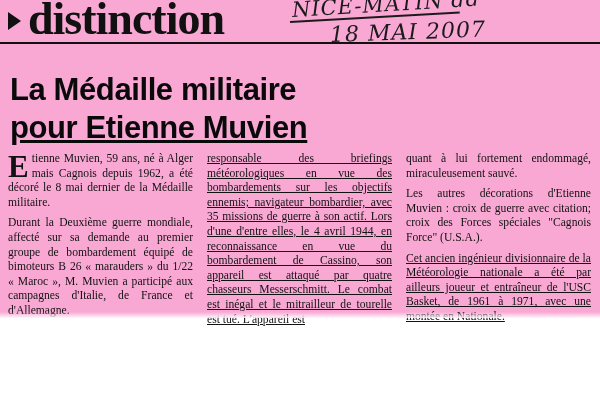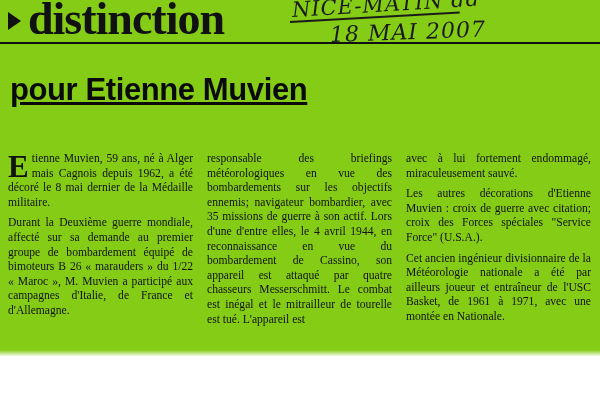--- a/index.html
+++ b/index.html
@@ -11,22 +11,22 @@
     height: 420px;
     background: #ffffff;
     font-family: "Liberation Serif", serif;
     color: #000000;
     overflow: hidden;
     position: relative;
   }
   .page {
     position: relative;
     width: 600px;
-    height: 356px;
-    background: #84cc16;
+    height: 318px;
+    background: #f9a8d4;
   }
 
   
   .masthead {
     position: absolute;
     left: 0;
     top: 0;
     width: 600px;
     height: 44px;
     overflow: hidden;
@@ -133,20 +133,21 @@
     text-justify: inter-word;
     hyphens: auto;
     color: #121212;
     overflow: hidden;
   }
   .col p {
     margin: 0 0 6px 0;
   }
   .col p.tight {
     margin-bottom: 0;
+    text-decoration: underline;
   }
   .dropcap {
     float: left;
     font-family: "Liberation Serif", serif;
     font-weight: bold;
     font-size: 31px;
     line-height: 26px;
     padding: 1px 3px 0 0;
     margin-top: 1px;
   }
@@ -170,36 +171,37 @@
     <div class="masthead-bullet"></div>
     <div class="masthead-word">distinction</div>
     <div class="masthead-rule"></div>
   </div>
 
   <div class="handwriting hw-source">NICE-MATIN  dd</div>
   <div class="hw-source-underline"></div>
   <div class="handwriting hw-date">18 MAI 2007</div>
 
   <h1 class="headline">
+    <span>La Médaille militaire</span>
     <span class="line2">pour Etienne Muvien</span>
   </h1>
 
   <div class="columns">
 
     <div class="col">
       <p><span class="dropcap">E</span><span>tienne Muvien, 59 ans, né à Alger mais Cagnois depuis 1962, a été décoré le 8 mai dernier de la Médaille militaire.</span></p>
       <p><span>Durant la Deuxième guerre mondiale, affecté sur sa demande au premier groupe de bombardement équipé de bimoteurs B 26 « marauders » du 1/22 « Maroc », M. Muvien a participé aux campagnes d'Italie, de France et d'Allemagne.</span></p>
     </div>
 
     <div class="col">
       <p class="tight"><span>responsable des briefings météorologiques en vue des bombardements sur les objectifs ennemis; navigateur bombardier, avec 35 missions de guerre à son actif. Lors d'une d'entre elles, le 4 avril 1944, en reconnaissance en vue du bombardement de Cassino, son appareil est attaqué par quatre chasseurs Messerschmitt. Le combat est inégal et le mitrailleur de tourelle est tué. L'appareil est</span></p>
     </div>
 
     <div class="col">
-      <p><span>avec à lui fortement endommagé, miraculeusement sauvé.</span></p>
-      <p><span>Les autres décorations d'Etienne Muvien : croix de guerre avec citation; croix des Forces spéciales "Service Force" (U.S.A.).</span></p>
+      <p><span>quant à lui fortement endommagé, miraculeusement sauvé.</span></p>
+      <p><span>Les autres décorations d'Etienne Muvien : croix de guerre avec citation; croix des Forces spéciales "Cagnois Force" (U.S.A.).</span></p>
       <p class="tight"><span>Cet ancien ingénieur divisionnaire de la Météorologie nationale a été par ailleurs joueur et entraîneur de l'USC Basket, de 1961 à 1971, avec une montée en Nationale.</span></p>
     </div>
 
   </div>
 
   <div class="edge-fade"></div>
 </div>
 
 </body></html>

